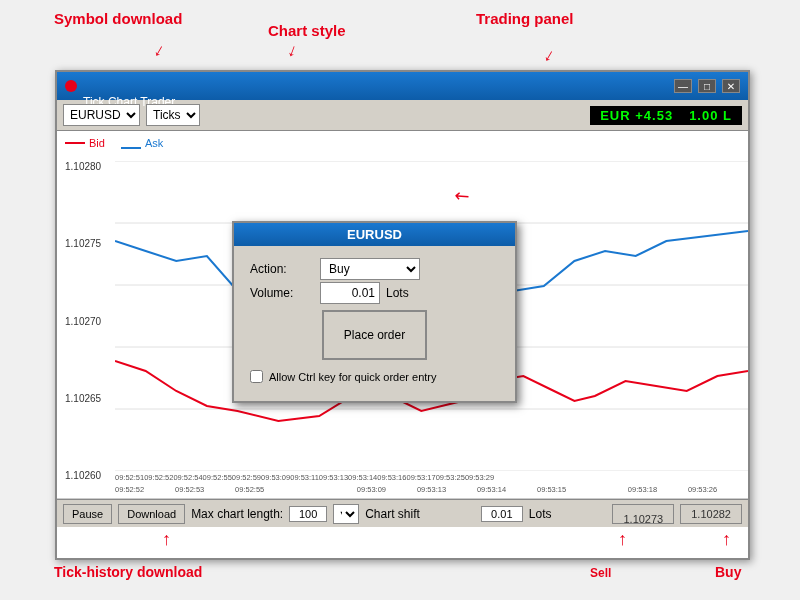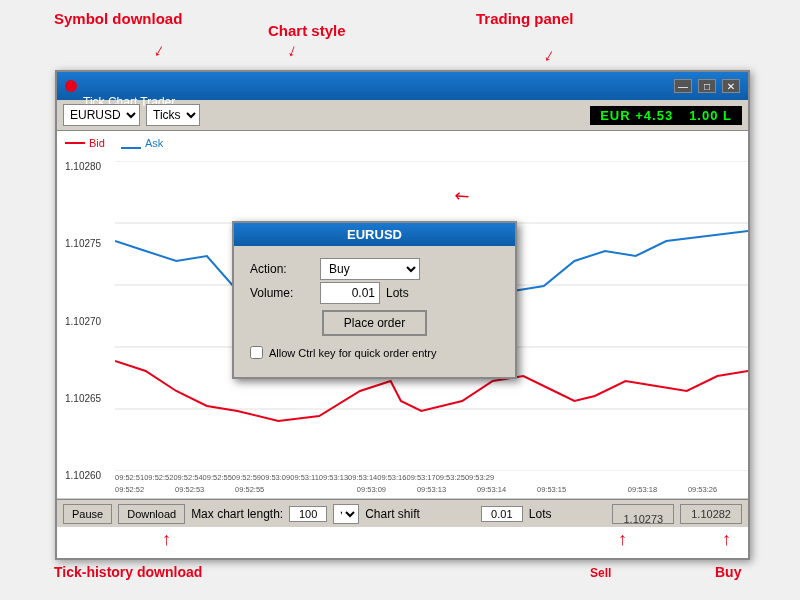--- a/index.html
+++ b/index.html
@@ -194,21 +194,21 @@
       width: 60px;
       text-align: right;
     }
     .modal-lots {
       margin-left: 6px;
       font-size: 12px;
     }
     .modal-place-order {
       display: block;
       margin: 6px auto 10px;
-      padding: 4px 20px;
+      padding: 16px 20px;
       background: #d4d0c8;
       border: 2px solid #888;
       font-size: 12px;
       cursor: pointer;
     }
     .modal-checkbox-row {
       display: flex;
       align-items: center;
       gap: 6px;
       font-size: 11px;

